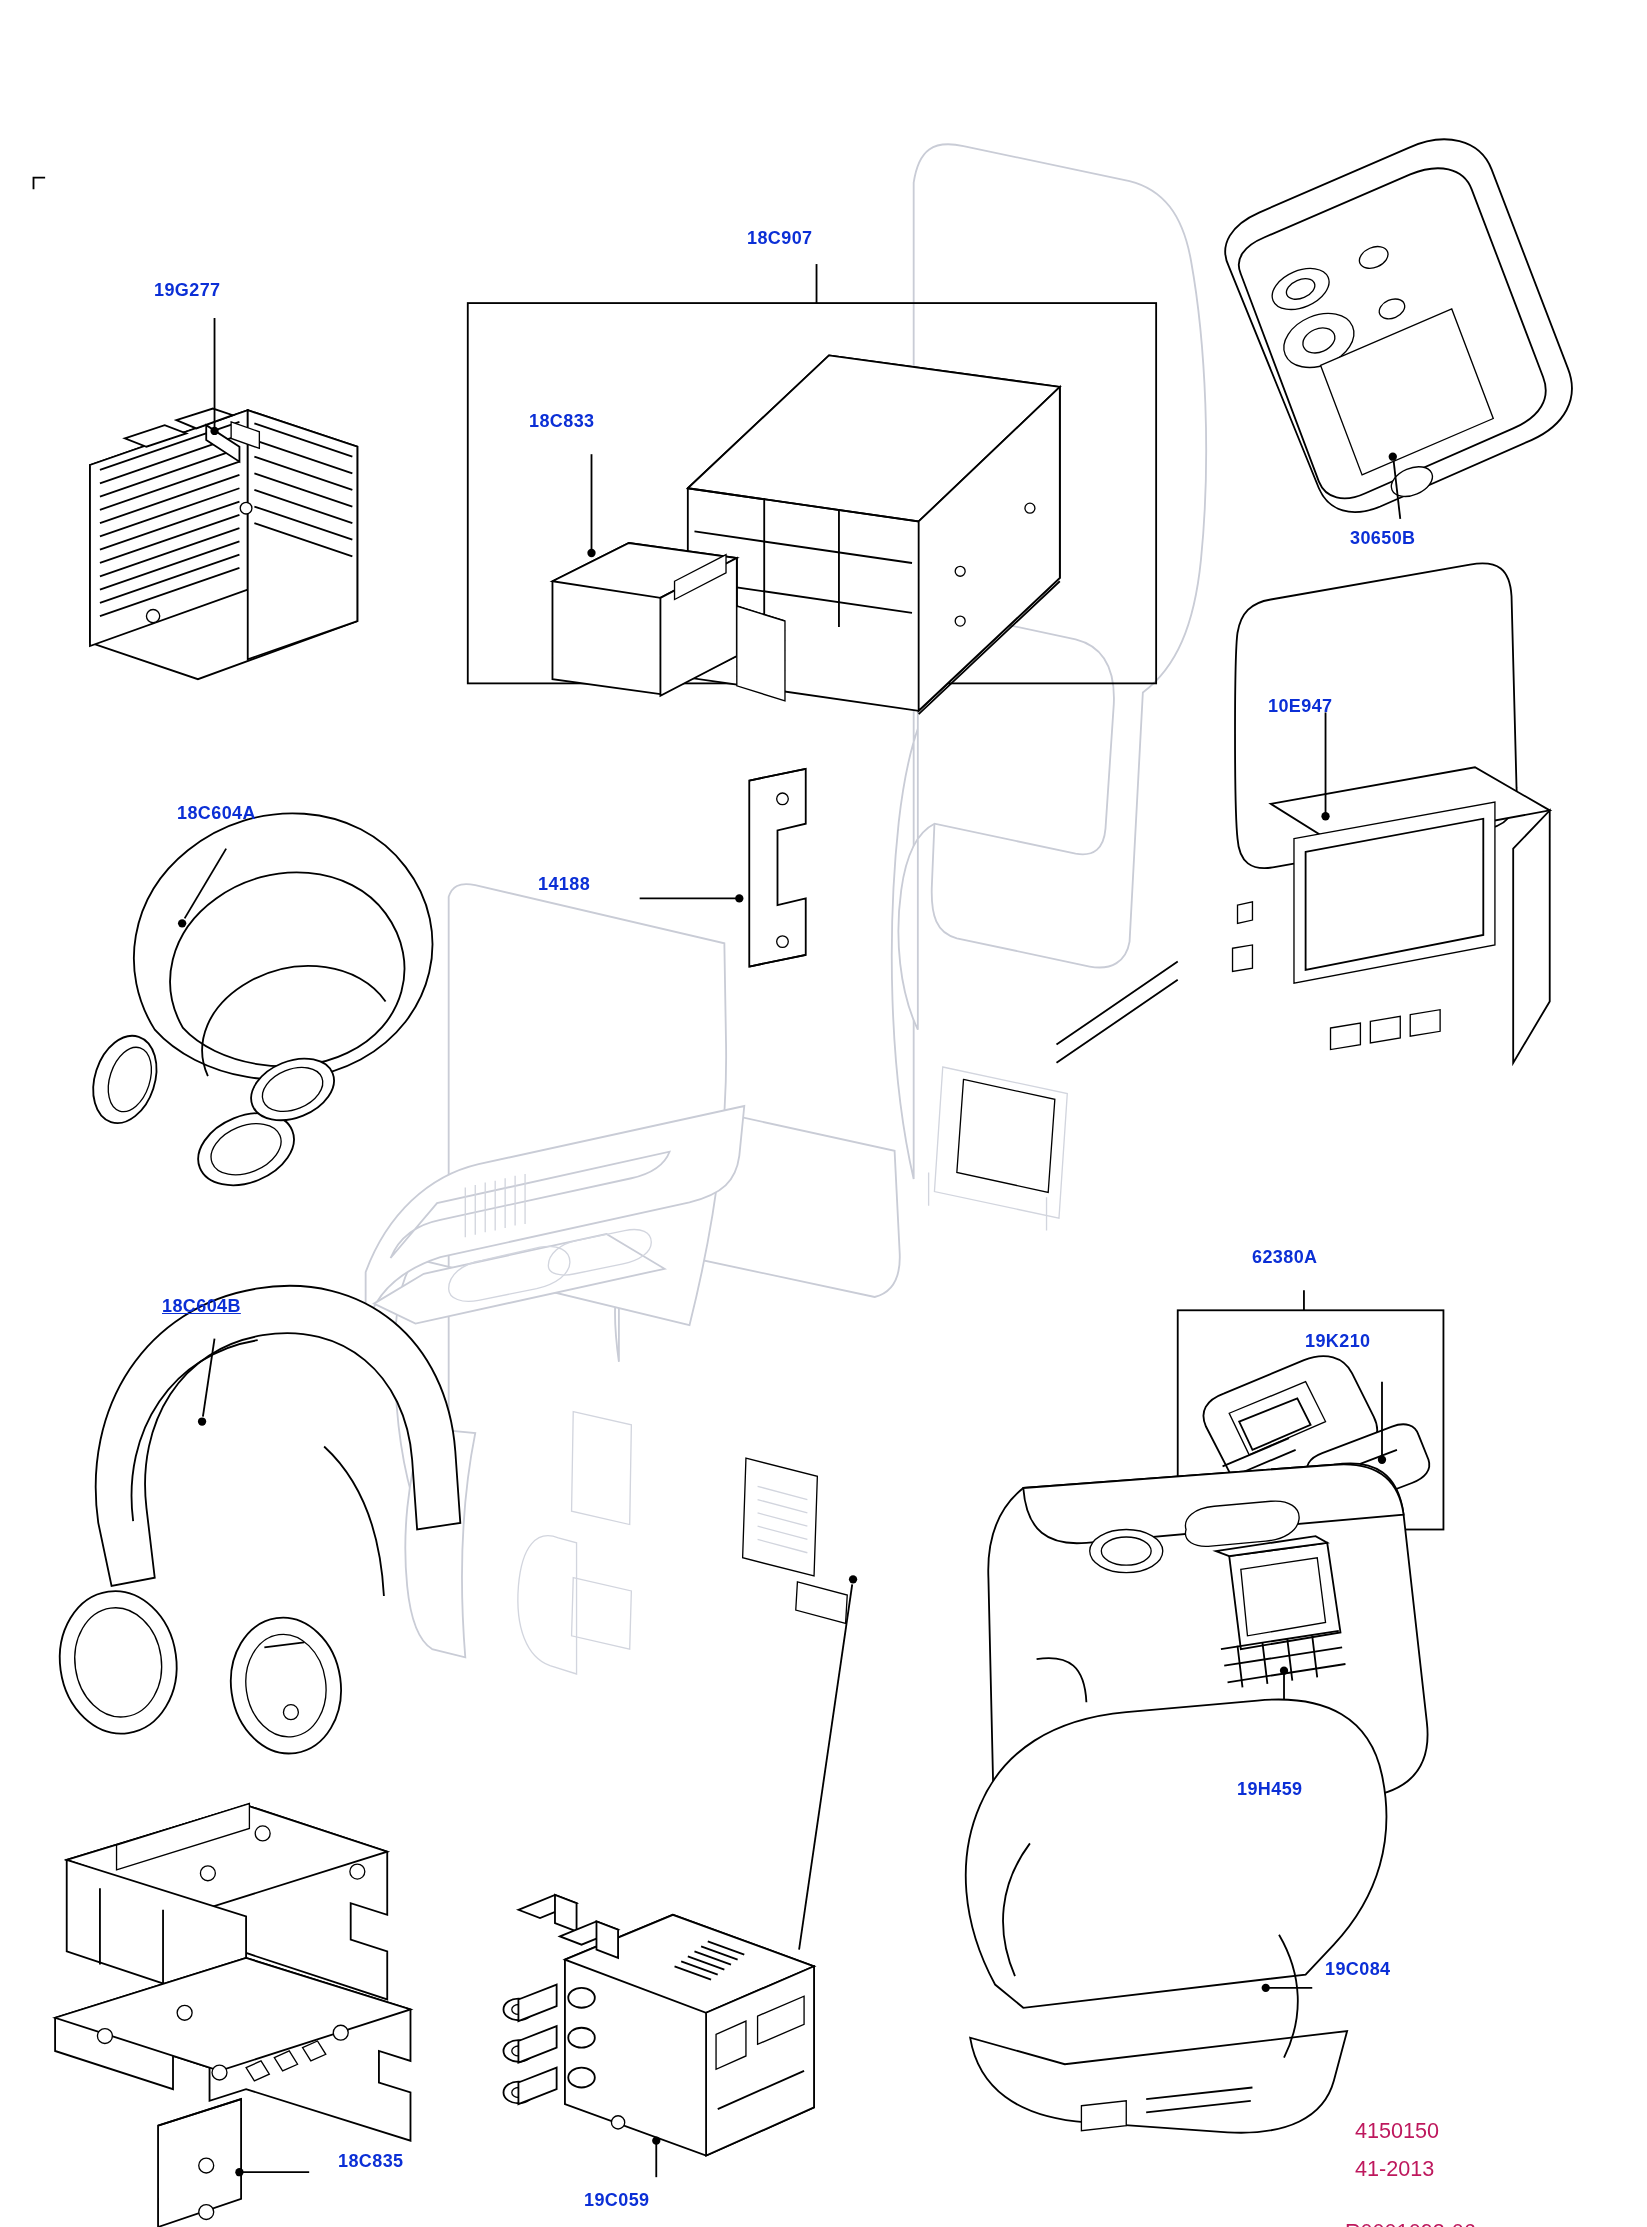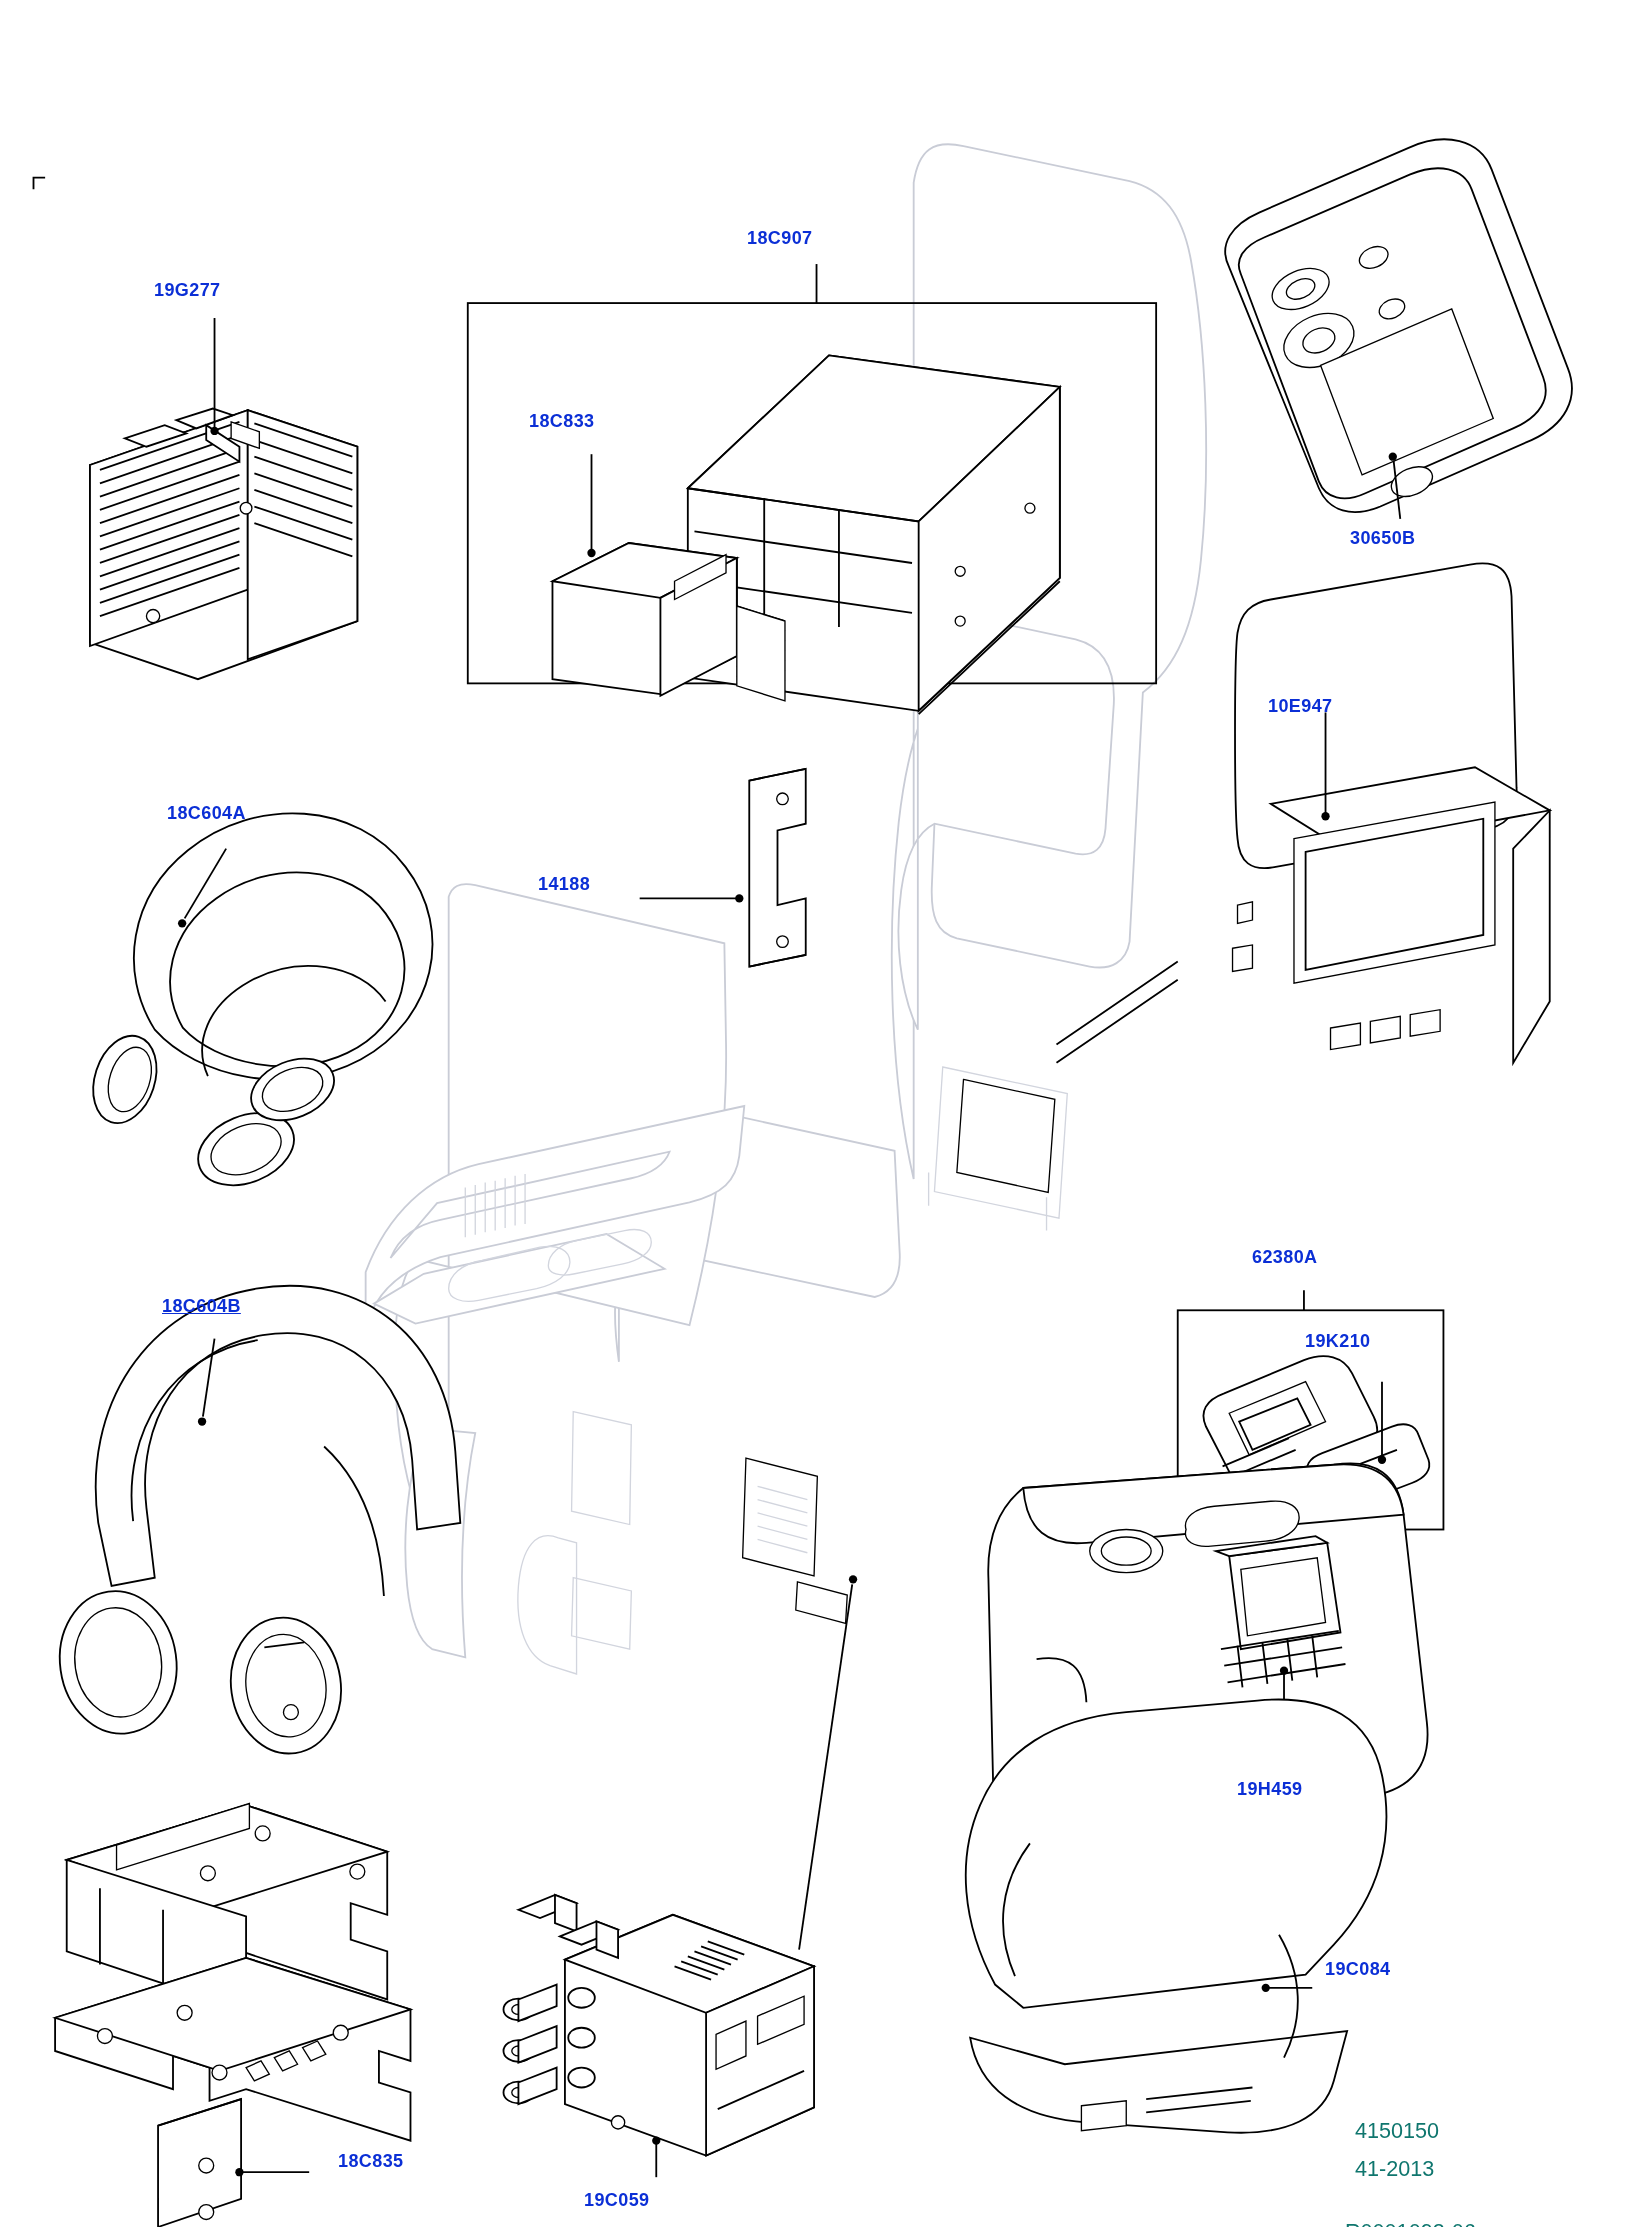--- a/index.html
+++ b/index.html
@@ -30,21 +30,21 @@
     position: absolute;
     color: #0b2fd6;
     font-weight: bold;
     font-size: 18px;
     letter-spacing: 0.4px;
     white-space: nowrap;
     font-family: "Liberation Sans", sans-serif;
   }
   .footer-text {
     position: absolute;
-    color: #0f766e;
+    color: #be185d;
     font-size: 21.6px;
     white-space: nowrap;
     font-family: "Liberation Sans", sans-serif;
   }
   .part-line { stroke: #000; stroke-width: 2.2px; fill: none; }
   .outline   { stroke: #000; stroke-width: 2.2px; fill: #ffffff; }
   .outline-thin { stroke: #000; stroke-width: 1.6px; fill: #ffffff; }
   .ghost     { stroke: #c9ccd6; stroke-width: 2.2px; fill: #ffffff; }
   .ghost-thin{ stroke: #d2d5de; stroke-width: 1.6px; fill: none; }
   .dot       { fill: #000; }
@@ -408,21 +408,21 @@
       <path class="part-line" d="M962 2348 l64 -440"></path>
       <circle class="dot" cx="1027" cy="1902" r="5"></circle>
     </g>
   </svg>
 
   <div class="label" style="left:154px; top:280px;">19G277</div>
   <div class="label" style="left:747px; top:228px;">18C907</div>
   <div class="label" style="left:529px; top:411px;">18C833</div>
   <div class="label" style="left:1350px; top:528px;">30650B</div>
   <div class="label" style="left:1268px; top:664px;margin-top:32px;">10E947</div>
-  <div class="label" style="left:167px; top:803px;">18C604A</div>
+  <div class="label" style="left:177px; top:803px;">18C604A</div>
   <div class="label" style="left:538px; top:874px;">14188</div>
   <div class="label" style="left:162px; top:1296px;text-decoration:underline;">18C604B</div>
   <div class="label" style="left:1252px; top:1247px;">62380A</div>
   <div class="label" style="left:1305px; top:1331px;">19K210</div>
   <div class="label" style="left:1237px; top:1779px;">19H459</div>
   <div class="label" style="left:1325px; top:1959px;">19C084</div>
   <div class="label" style="left:338px; top:2151px;">18C835</div>
   <div class="label" style="left:540px; top:2190px;margin-left:44px;">19C059</div>
 
   <div class="footer-text" style="left:1355px; top:2118px;">4150150</div>

